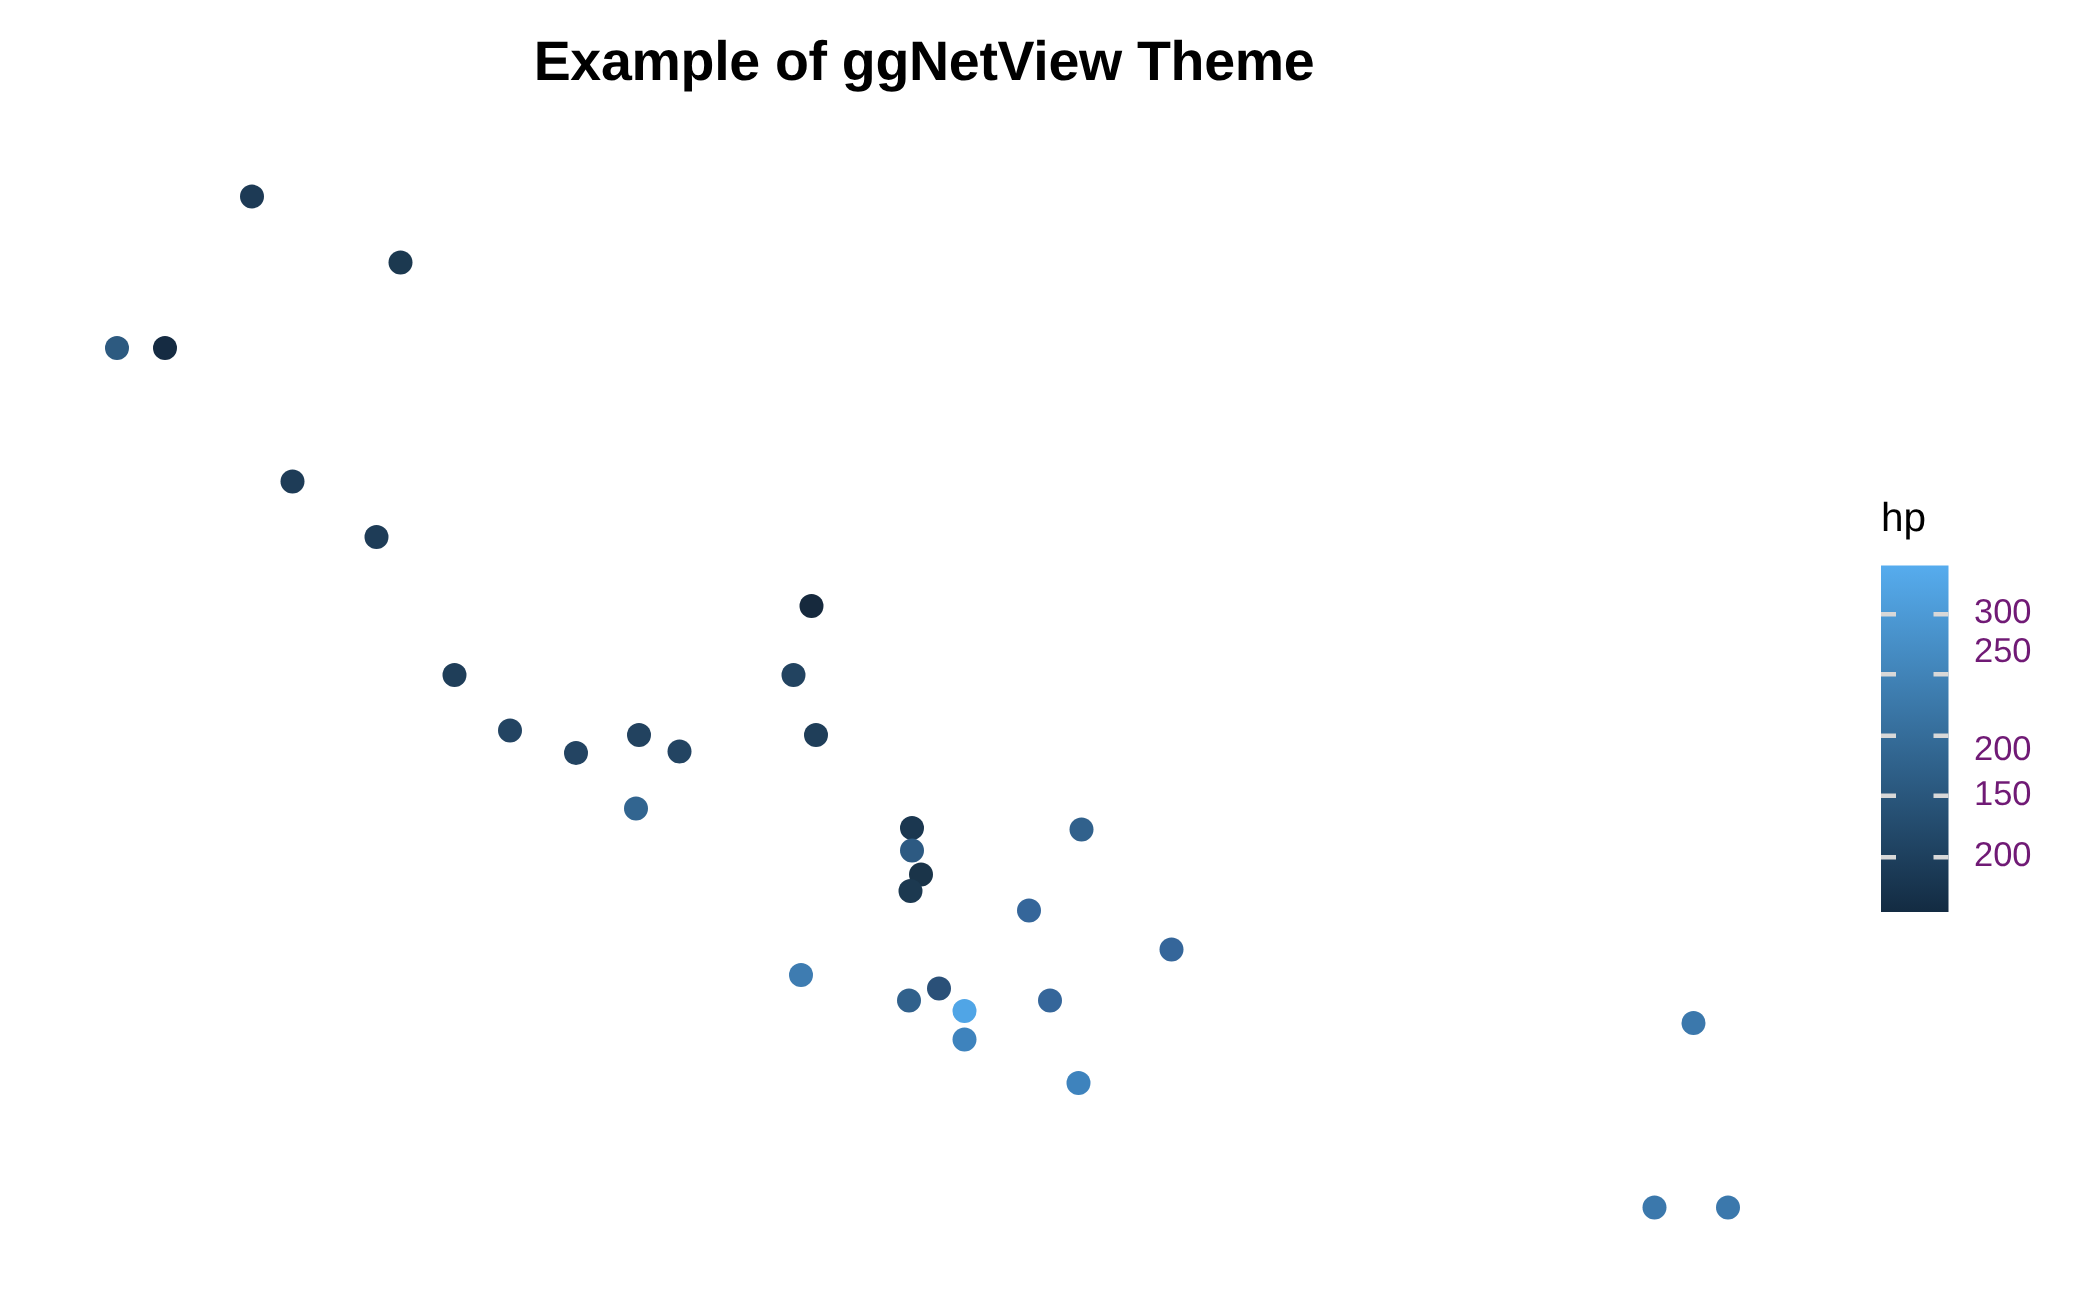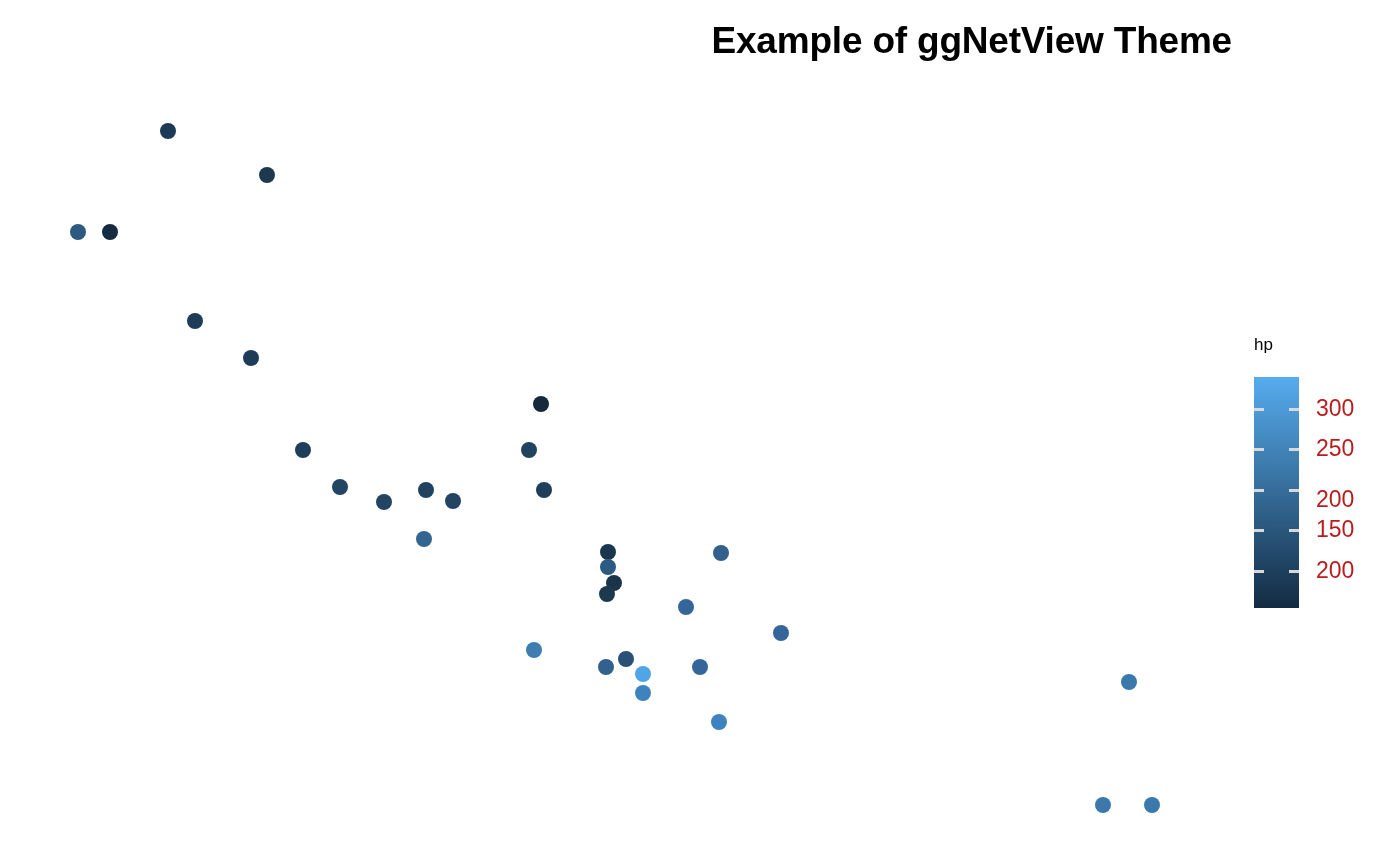--- a/index.html
+++ b/index.html
@@ -17,21 +17,21 @@
     position: relative;
     width: 1400px;
     height: 866px;
     background: #ffffff;
   }
   #plot-title {
     position: absolute;
     left: 0;
     top: 20px;
     width: 1232px;
-    text-align: right;
+    text-align: center;
     font-size: 37px;
     font-weight: bold;
     color: #000000;
     letter-spacing: -0.2px;
     font-family: "Liberation Sans", sans-serif;
   }
   #panel {
     position: absolute;
     left: 0;
     top: 0;
@@ -47,21 +47,21 @@
   #legend {
     position: absolute;
     left: 1254px;
     top: 330px;
     width: 140px;
   }
   #legend-title {
     position: absolute;
     left: 0;
     top: 0;
-    font-size: 17px;
+    font-size: 27px;
     color: #000000;
     line-height: 30px;
     font-family: "Liberation Sans", sans-serif;
   }
   #legend-bar-wrap {
     position: absolute;
     left: 0;
     top: 47px;
     width: 45px;
     height: 231px;
@@ -77,21 +77,21 @@
     position: absolute;
     height: 3px;
     background: #d8d8d8;
   }
   .legend-tick.left { left: 0; width: 10px; }
   .legend-tick.right { right: 0; width: 10px; }
   .legend-label {
     position: absolute;
     left: 62px;
     font-size: 23px;
-    color: #b91c1c;
+    color: #701a75;
     transform: translateY(-50%);
     white-space: nowrap;
     font-family: "Liberation Sans", sans-serif;
   }
 </style>
 </head>
 <body>
 
 <div id="plot-root">
 
@@ -146,20 +146,20 @@
           <div class="legend-tick left" style="top: 112px;"></div>
           <div class="legend-tick right" style="top: 112px;"></div>
           <div class="legend-tick left" style="top: 152px;"></div>
           <div class="legend-tick right" style="top: 152px;"></div>
           <div class="legend-tick left" style="top: 193px;"></div>
           <div class="legend-tick right" style="top: 193px;"></div>
         </div>
     </div>
     <div id="legend-labels">
         <div class="legend-label" style="top: 78px;">300</div>
-        <div class="legend-label" style="top: 118px;">250</div>
+        <div class="legend-label" style="top: 104px;">250</div>
         <div class="legend-label" style="top: 169px;">200</div>
         <div class="legend-label" style="top: 199px;">150</div>
         <div class="legend-label" style="top: 240px;">200</div>
       </div>
   </div>
 
 </div>
 
 </body></html>

